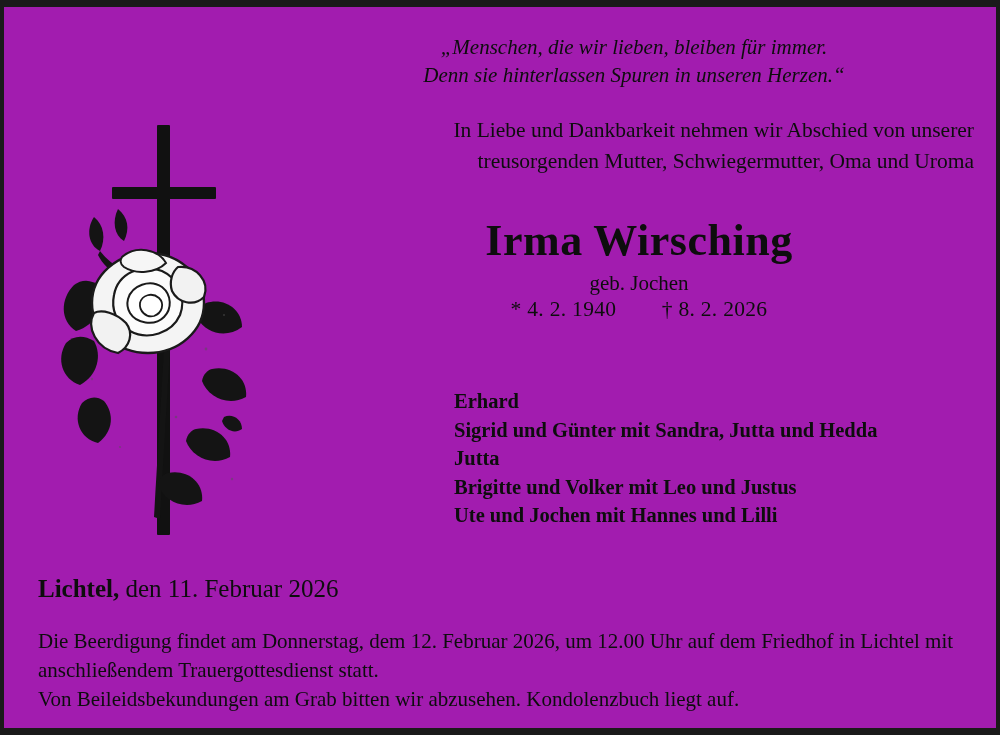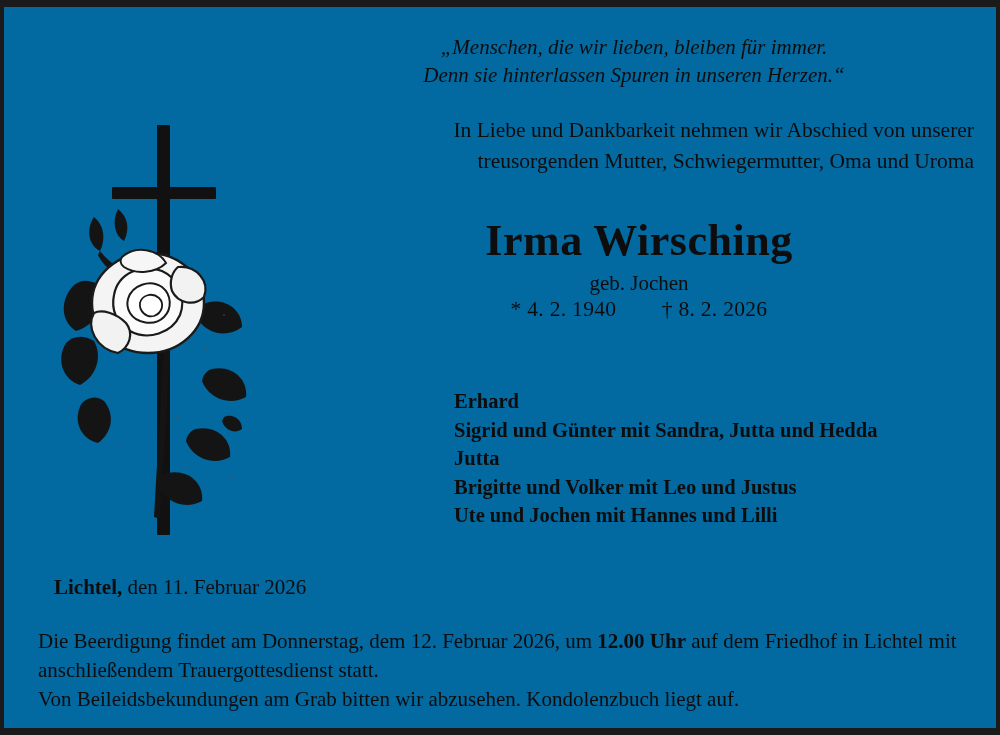--- a/index.html
+++ b/index.html
@@ -13,21 +13,21 @@
     font-family: "Liberation Serif", serif;
     color: #0d0d0d;
     overflow: hidden;
   }
 
   .obituary {
     position: relative;
     width: 1000px;
     height: 735px;
     box-sizing: border-box;
-    background: #0369a1;
+    background: #a21caf;
     border-top: 7px solid #1a1a1a;
     border-bottom: 7px solid #1a1a1a;
     border-left: 4px solid #1a1a1a;
     border-right: 4px solid #1a1a1a;
   }
 
   
   .quote {
     position: absolute;
     left: 300px;
@@ -85,36 +85,36 @@
     text-align: left;
     font-size: 20.5px;
     line-height: 28.5px;
   }
   .family .head { font-weight: normal; }
   .family .member { font-weight: bold; margin-left: 32px; }
 
   
   .place-line {
     position: absolute;
-    left: 50px;
+    left: 34px;
     top: 568px;
-    font-size: 21px;
+    font-size: 25px;
   }
   .place-line .city { font-weight: bold; }
 
   
   .footer {
     position: absolute;
     left: 34px;
     top: 620px;
     width: 930px;
     font-size: 21px;
     line-height: 29px;
   }
-  .footer b { font-weight: bold; margin-top: 28px; }
+  .footer b { font-weight: normal; margin-top: 28px; }
 
   
   .illustration {
     position: absolute;
     left: 52px;
     top: 110px;
     width: 230px;
     height: 440px;
   }
   .illustration svg { display: block; }

